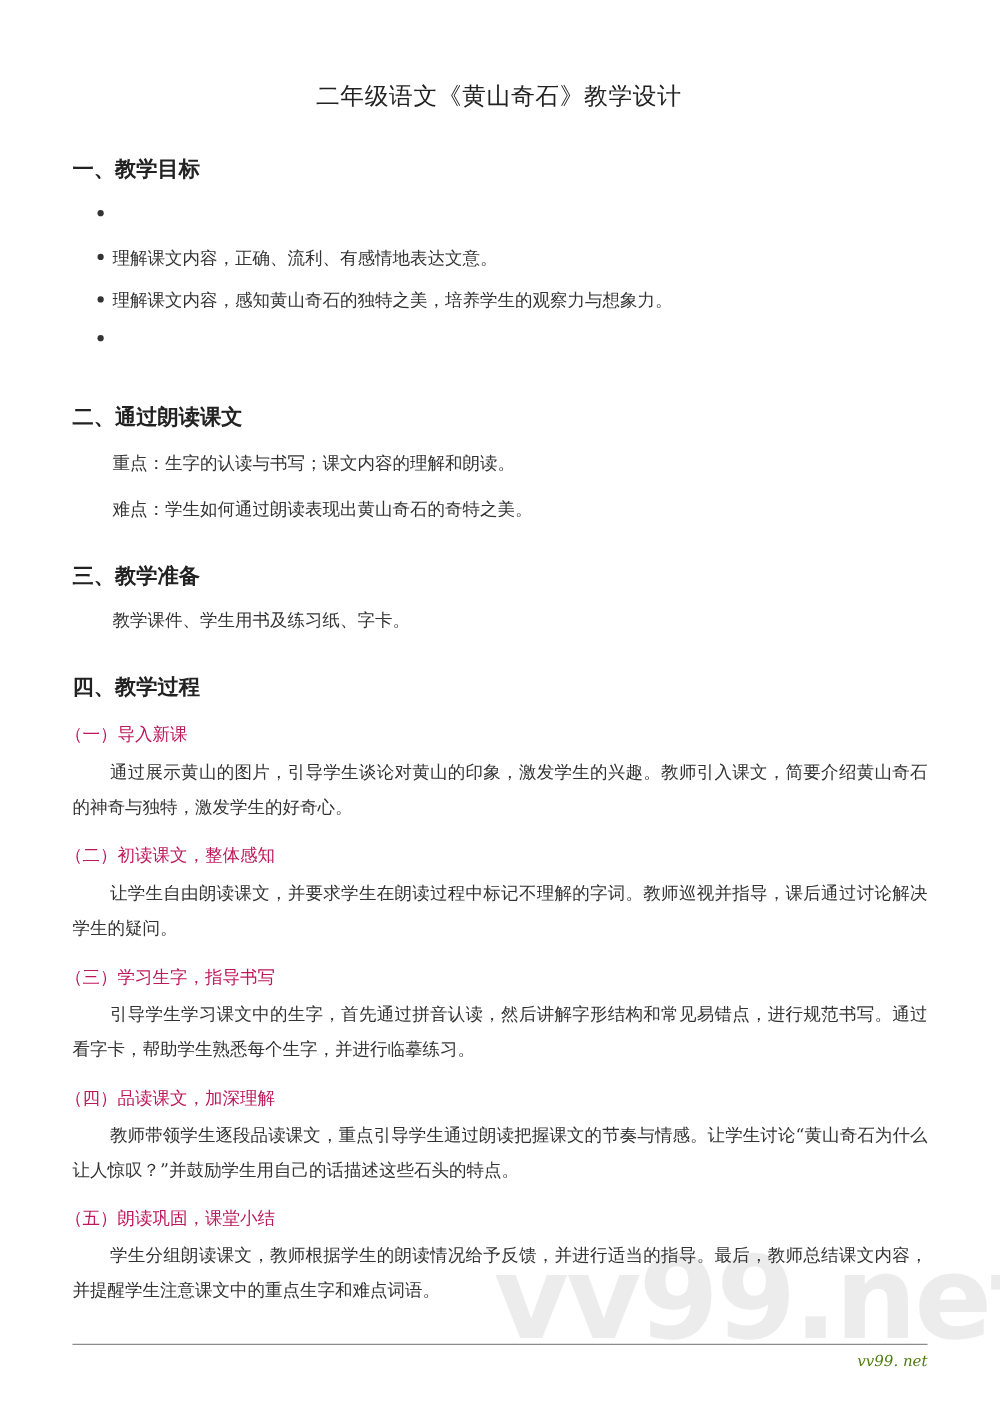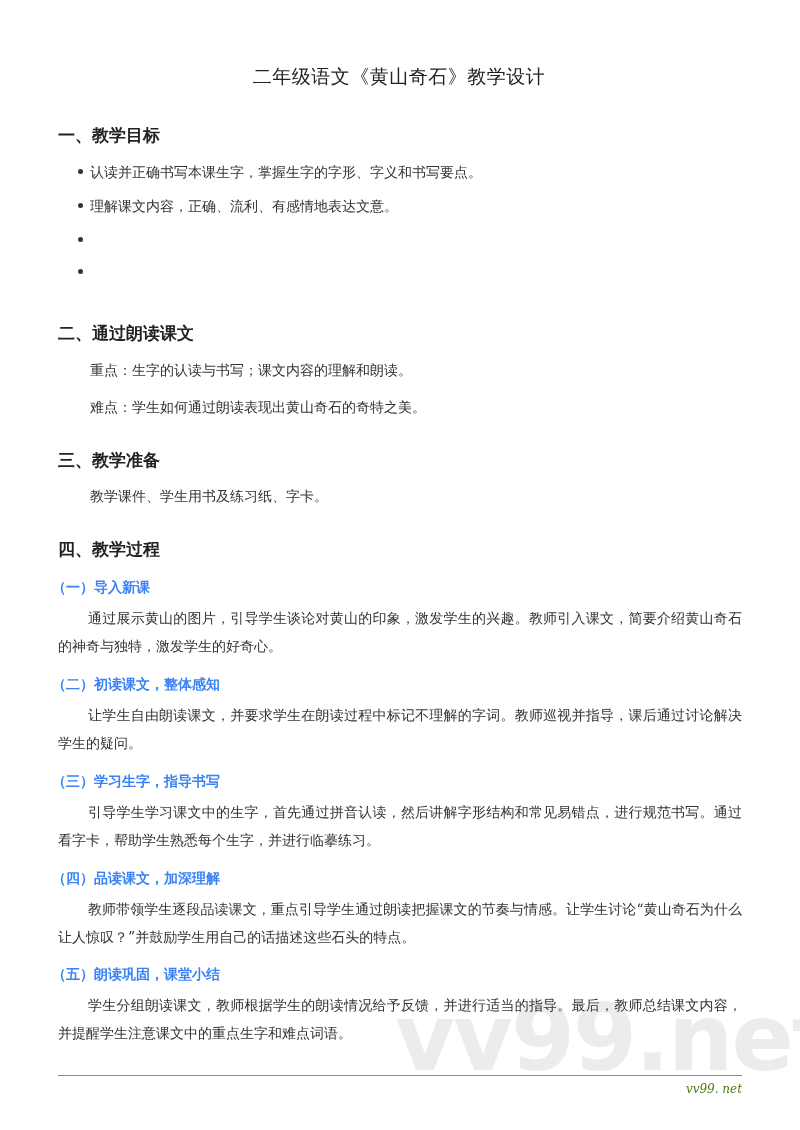--- a/index.html
+++ b/index.html
@@ -39,22 +39,22 @@
       font-weight: bold;
       color: #222;
       margin: 0;
       white-space: nowrap;
     }
     .h2 {
       position: absolute;
       left: 58px;
       font-family: "DejaVu Sans", "Liberation Sans", sans-serif;
       font-size: 14px;
-      font-weight: bold;
-      color: #3b82f6;
+      font-weight: normal;
+      color: #be185d;
       white-space: nowrap;
     }
     .bullet {
       position: absolute;
       left: 78px;
       font-size: 14px;
       color: #333;
       white-space: nowrap;
     }
     .bullet .dot {
@@ -125,27 +125,27 @@
 
   <div class="watermark">vv99.net</div>
 
   <div class="content">
 
     <div class="title">二年级语文《黄山奇石》教学设计</div>
 
     <div class="h1" style="top:124px;">一、教学目标</div>
 
     <div class="bullet" style="top:164px;">
-      <span class="dot"></span><span>认读并正确书写本课生字，掌握生字的字形、字义和书写要点。</span>
+      <span class="dot"></span>
     </div>
     <div class="bullet" style="top:198px;">
       <span class="dot"></span><span>理解课文内容，正确、流利、有感情地表达文意。</span>
     </div>
     <div class="bullet" style="top:232px;">
-      <span class="dot"></span>
+      <span class="dot"></span><span>理解课文内容，感知黄山奇石的独特之美，培养学生的观察力与想象力。</span>
     </div>
     <div class="bullet" style="top:264px;">
       <span class="dot"></span>
     </div>
 
     <div class="h1" style="top:322px;">二、通过朗读课文</div>
     <div class="para-line" style="left:90px; top:362px;">重点：生字的认读与书写；课文内容的理解和朗读。</div>
     <div class="para-line" style="left:90px; top:399px;">难点：学生如何通过朗读表现出黄山奇石的奇特之美。</div>
 
     <div class="h1" style="top:449px;">三、教学准备</div>

